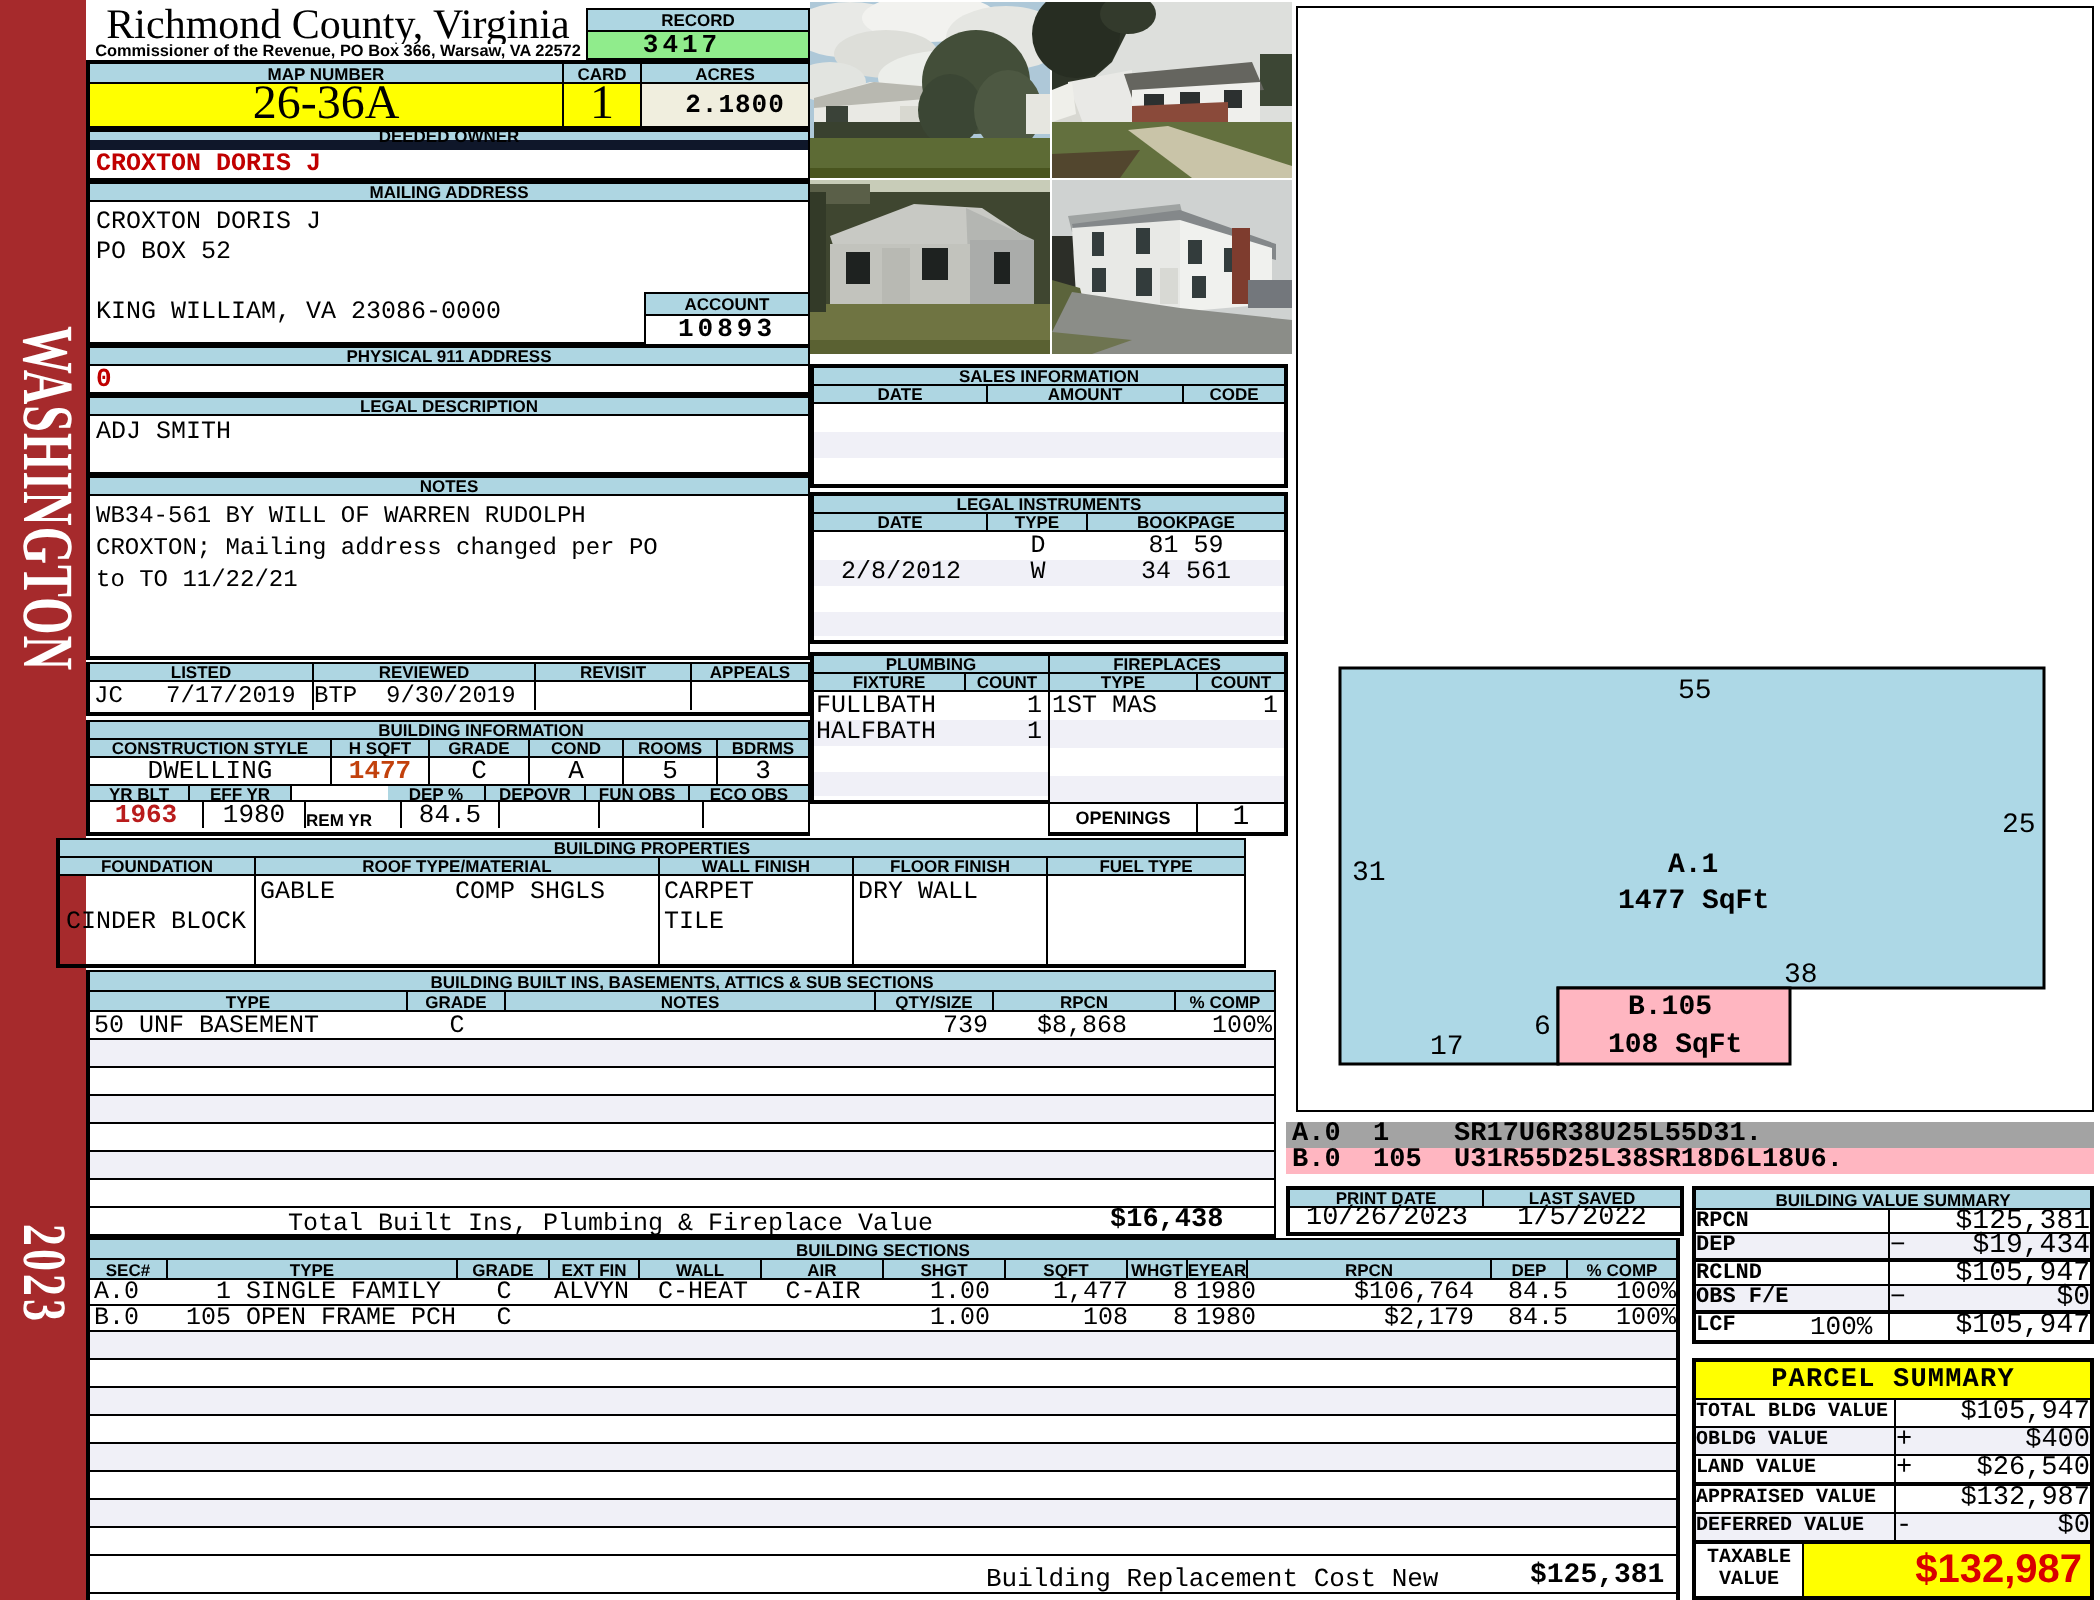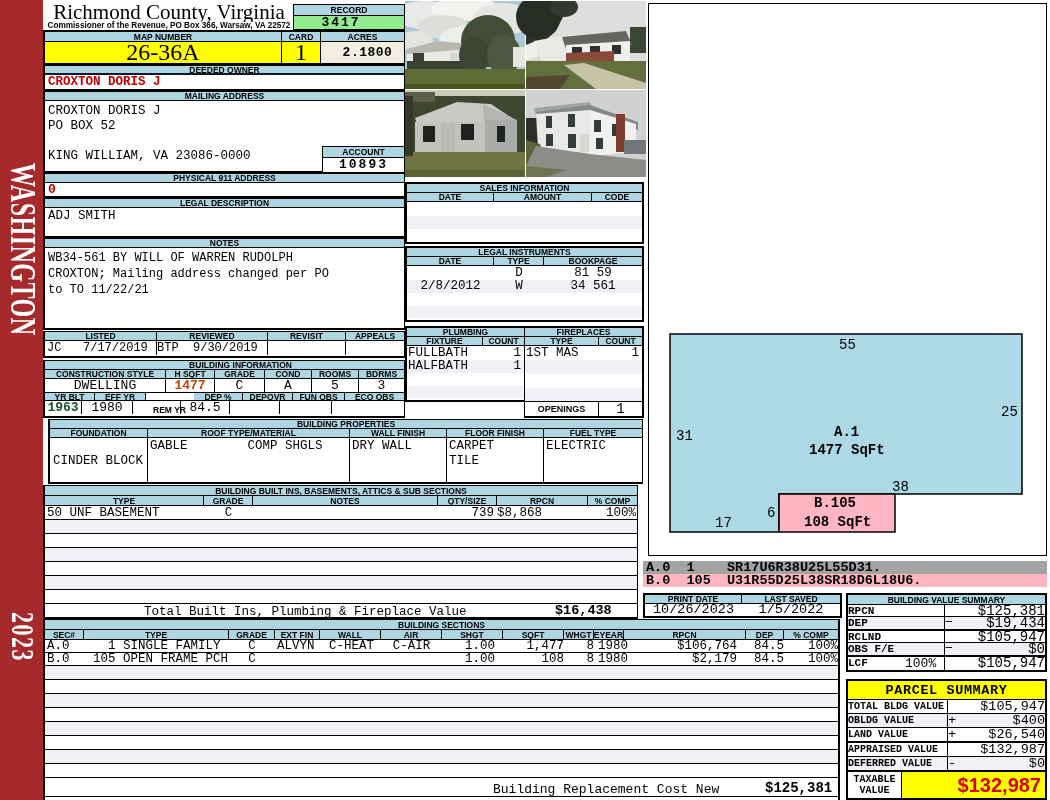--- a/index.html
+++ b/index.html
@@ -40,21 +40,21 @@
       <div class="hdr" style="flex:1;">ACRES</div>
     </div>
     <div style="display:flex; height:21px;">
       <div style="width:237px; border-right:1px solid #000; background:#FFFF00; text-align:center; font-family:'Liberation Serif',serif; font-size:24px; line-height:21px;">26-36A</div>
       <div style="width:39px; border-right:1px solid #000; background:#FFFF00; text-align:center; font-family:'Liberation Serif',serif; font-size:24px; line-height:21px;">1</div>
       <div style="flex:1; background:#F0EEDE; text-align:center; font-weight:bold; font-size:13px; line-height:21px; letter-spacing:0.5px; padding-left:10px;">2.1800</div>
     </div>
   </div>
 
   <div class="abs box" style="left:43px; top:65px; width:362px; height:26px; border-width:1px 1px 2px 2px;">
-    <div class="hdr" style="height:9px; border-bottom:2px solid #0f172a;">DEEDED OWNER</div>
+    <div class="hdr" style="height:9px; border-bottom:5px solid #0f172a;">DEEDED OWNER</div>
     <div style="height:14px; font-weight:bold; color:#C00000; font-size:12.5px; line-height:14px; padding-left:3px;">CROXTON DORIS J</div>
   </div>
 
   <div class="abs box" style="left:43px; top:91px; width:362px; height:82px; border-width:1px 1px 2px 2px;">
     <div class="hdr" style="height:9px; border-bottom:1px solid #000;">MAILING ADDRESS</div>
     <div style="font-size:12.5px; line-height:15px; padding:3px 0 0 3px;">CROXTON DORIS J<br>PO BOX 52<br><br>KING WILLIAM, VA 23086-0000</div>
   </div>
 
   <div class="abs box" style="left:322px; top:146px; width:83px; height:27px; background:#fff;">
     <div class="hdr" style="height:11px; border-bottom:1px solid #000;">ACCOUNT</div>
@@ -112,64 +112,63 @@
     <div style="display:flex; height:9px; border-bottom:1px solid #000; border-top:1px solid #000;">
       <div class="hdr" style="width:50px; border-right:1px solid #000;">YR BLT</div>
       <div class="hdr" style="width:51px; border-right:1px solid #000;">EFF YR</div>
       <div class="hdr" style="width:48px; border-right:1px solid #000;margin-top:17px;">REM YR</div>
       <div class="hdr" style="width:49px; border-right:1px solid #000;">DEP %</div>
       <div class="hdr" style="width:50px; border-right:1px solid #000;">DEPOVR</div>
       <div class="hdr" style="width:52px; border-right:1px solid #000;">FUN OBS</div>
       <div class="hdr" style="flex:1;">ECO OBS</div>
     </div>
     <div style="display:flex; height:13px; font-size:13px; line-height:13px; text-align:center;">
-      <div style="width:37px; border-right:1px solid #000; color:#14532d; font-weight:bold;">1963</div>
+      <div style="width:57px; border-right:1px solid #000; color:#b91c1c; font-weight:bold;">1963</div>
       <div style="width:51px; border-right:1px solid #000;">1980</div>
       <div style="width:48px; border-right:1px solid #000;"></div>
       <div style="width:49px; border-right:1px solid #000;">84.5</div>
       <div style="width:50px; border-right:1px solid #000;"></div>
       <div style="width:52px; border-right:1px solid #000;"></div>
       <div style="flex:1;"></div>
     </div>
   </div>
 
-  <div class="abs box" style="left:48px; top:419px; width:595px; height:65px; border-width:1px 1px 2px 2px;">
+  <div class="abs box" style="left:28px; top:419px; width:595px; height:65px; border-width:1px 1px 2px 2px;">
     <div class="hdr" style="height:9px; border-bottom:1px solid #000;">BUILDING PROPERTIES</div>
     <div style="display:flex; height:9px; border-bottom:1px solid #000;">
       <div class="hdr" style="width:98px; border-right:1px solid #000;">FOUNDATION</div>
       <div class="hdr" style="width:202px; border-right:1px solid #000;">ROOF TYPE/MATERIAL</div>
       <div class="hdr" style="width:97px; border-right:1px solid #000;">WALL FINISH</div>
       <div class="hdr" style="width:97px; border-right:1px solid #000;">FLOOR FINISH</div>
       <div class="hdr" style="flex:1;">FUEL TYPE</div>
     </div>
     <div style="display:flex; height:44px; font-size:12.5px; line-height:15px;">
       <div style="width:98px; border-right:1px solid #000; padding:16px 0 0 3px;">CINDER BLOCK</div>
       <div style="width:202px; border-right:1px solid #000; padding:1px 0 0 2px;">GABLE<span style="display:inline-block; width:60px;"></span>COMP SHGLS</div>
+      <div style="width:97px; border-right:1px solid #000; padding:1px 0 0 2px;">CARPET<br>TILE</div>
       <div style="width:97px; border-right:1px solid #000; padding:1px 0 0 2px;">DRY WALL</div>
-      <div style="width:97px; border-right:1px solid #000; padding:1px 0 0 2px;">CARPET<br>TILE</div>
-      <div style="flex:1; padding:1px 0 0 2px;">ELECTRIC</div>
     </div>
   </div>
 
   <div class="abs box" style="left:43px; top:485px; width:595px; height:134px; border-width:1px 1px 2px 2px;">
     <div class="hdr" style="height:10px; border-bottom:1px solid #000;">BUILDING BUILT INS, BASEMENTS, ATTICS &amp; SUB SECTIONS</div>
     <div style="display:flex; height:10px; border-bottom:1px solid #000;">
       <div class="hdr" style="width:159px; border-right:1px solid #000;">TYPE</div>
       <div class="hdr" style="width:49px; border-right:1px solid #000;">GRADE</div>
       <div class="hdr" style="width:185px; border-right:1px solid #000;">NOTES</div>
       <div class="hdr" style="width:59px; border-right:1px solid #000;">QTY/SIZE</div>
       <div class="hdr" style="width:91px; border-right:1px solid #000;">RPCN</div>
       <div class="hdr" style="flex:1;">% COMP</div>
     </div>
     <div style="display:flex; height:14px; font-size:12.5px; line-height:14px; border-bottom:1px solid #000;">
       <div style="width:159px; padding-left:2px;">50 UNF BASEMENT</div>
       <div style="width:49px; text-align:center;">C</div>
       <div style="width:185px;"></div>
       <div style="width:59px; text-align:right; padding-right:3px;">739</div>
-      <div style="width:91px; text-align:left; padding-right:3px;">$8,868</div>
+      <div style="width:91px; text-align:center; padding-right:3px;">$8,868</div>
       <div style="flex:1; text-align:right; padding-right:1px;">100%</div>
     </div>
     <div style="height:14px; border-bottom:1px solid #000;" class="lav"></div>
     <div style="height:14px; border-bottom:1px solid #000;"></div>
     <div style="height:14px; border-bottom:1px solid #000;" class="lav"></div>
     <div style="height:14px; border-bottom:1px solid #000;"></div>
     <div style="height:14px; border-bottom:1px solid #000;" class="lav"></div>
     <div style="height:14px; border-bottom:1px solid #000;"></div>
     <div class="nw" style="height:13px; font-size:12.5px; line-height:14px; position:relative;">
       <span style="position:absolute; left:99px; top:1px;">Total Built Ins, Plumbing &amp; Fireplace Value</span>

